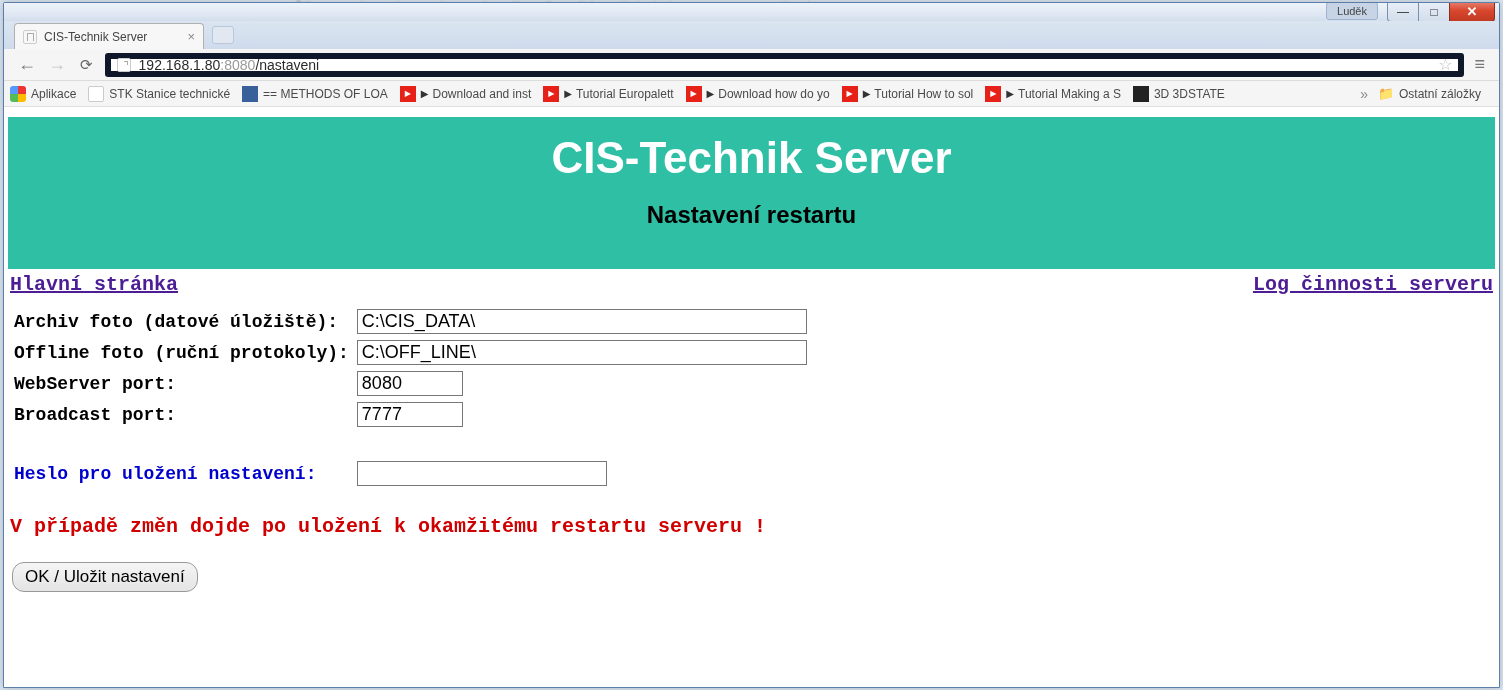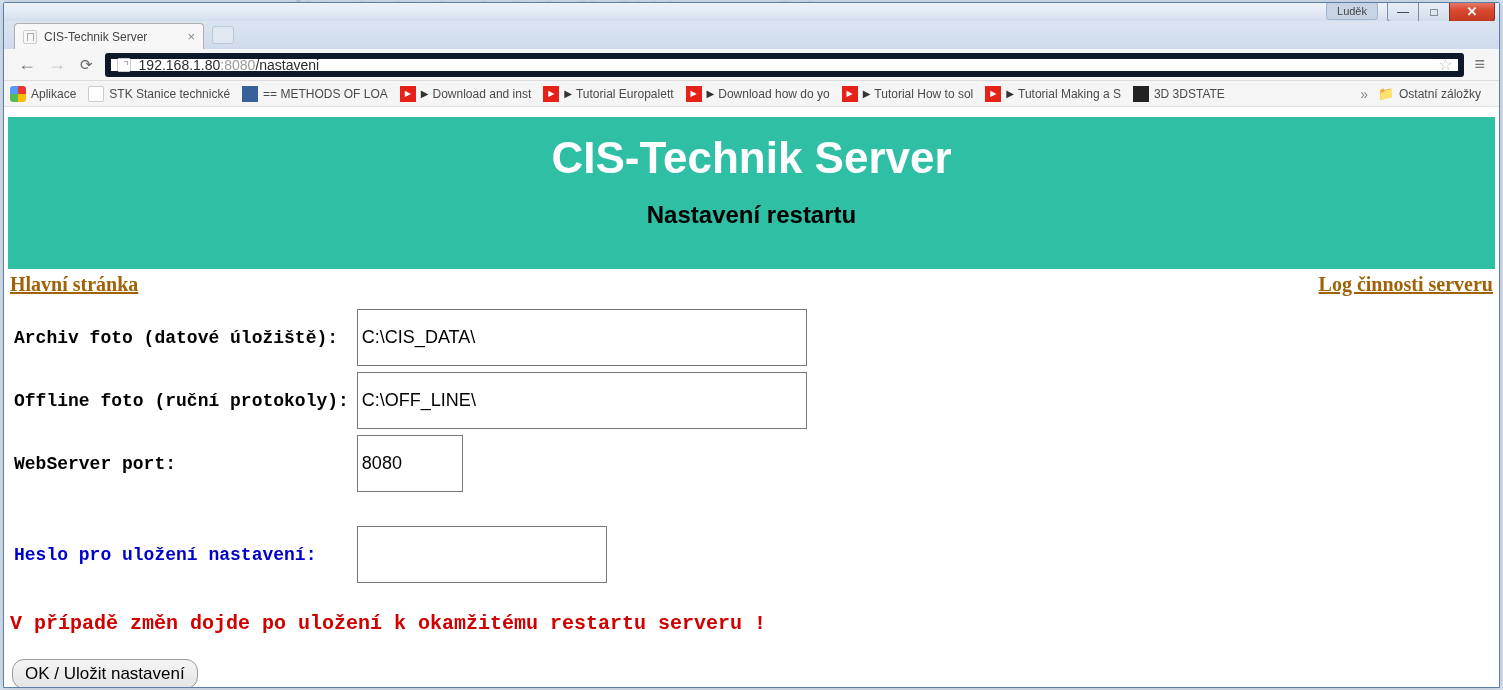--- a/index.html
+++ b/index.html
@@ -87,28 +87,28 @@
   .page { padding:10px 4px 0 4px; }
   .banner {
     background:#2ebfa5; color:#000; text-align:center;
     padding:16px 0 40px 0;
   }
   .banner h1 { color:#fff; font-size:44px; font-family: Verdana, Arial, sans-serif; font-weight:bold; }
   .banner h2 { color:#000; font-size:24px; font-weight:bold; margin-top:18px; font-family: Verdana, Arial, sans-serif;}
   .linksrow {
     display:flex; justify-content:space-between; padding:4px 2px 0 2px;
   }
-  .linksrow a { color:#a16207; font-size:20px; font-weight:bold; text-decoration:underline; font-family: Liberation Serif, serif;}
+  .linksrow a { color:#4c1d95; font-size:20px; font-weight:bold; text-decoration:underline; font-family: Liberation Mono, monospace;}
   .form { padding:10px 2px 0 2px; }
   .form table { border-collapse:collapse; }
   .form td { padding:3px 4px; vertical-align:middle;}
   .form .lbl { font-family: "Courier New", monospace; font-size:18px; font-weight:bold; white-space:nowrap;}
   .form .lbl.blue { color:#0000cd; }
   .form input[type=text], .form input[type=password] {
-    font-size:18px; padding:17px 4px; border:1px solid #777; background:#fff; font-family: Arial, sans-serif;
+    font-size:18px; padding:1px 4px; border:1px solid #777; background:#fff; font-family: Arial, sans-serif;
   }
   .w450 { width:450px; } .w106 { width:106px; } .w250 { width:250px; }
   .warning { color:#d00000; font-family:"Courier New",monospace; font-size:20px; font-weight:bold; margin:26px 2px 0 2px;}
   .btn {
     margin:24px 0 0 4px; font-size:17px; padding:4px 12px;
     background:linear-gradient(#f5f5f5,#e4e4e4); border:1px solid #999; border-radius:12px;
   }
 </style>
 </head>
 <body>
@@ -220,20 +220,24 @@
         </tr>
         <tr>
           <td class="lbl">Offline foto (ruční protokoly):</td>
           <td><input type="text" class="w450" value="C:\OFF_LINE\" style=""></td>
         </tr>
         <tr>
           <td class="lbl">WebServer port:</td>
           <td><input type="text" class="w106" value="8080" style=""></td>
         </tr>
         <tr>
+          <td class="lbl">Broadcast port:</td>
+          <td><input type="text" class="w106" value="7777" style=""></td>
+        </tr>
+        <tr>
               <td style="height:28px"></td>
               <td></td>
             </tr>
         <tr>
           <td class="lbl blue">Heslo pro uložení nastavení:</td>
           <td><input type="password" class="w250" value="" style=""></td>
         </tr>
       </tbody>
         </table>
     </div>

